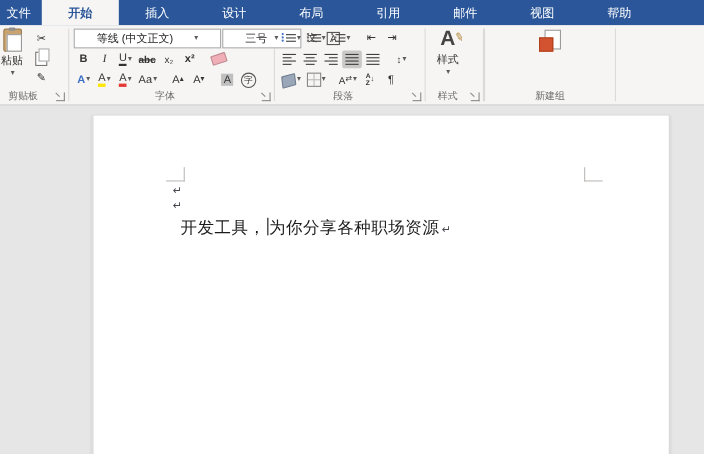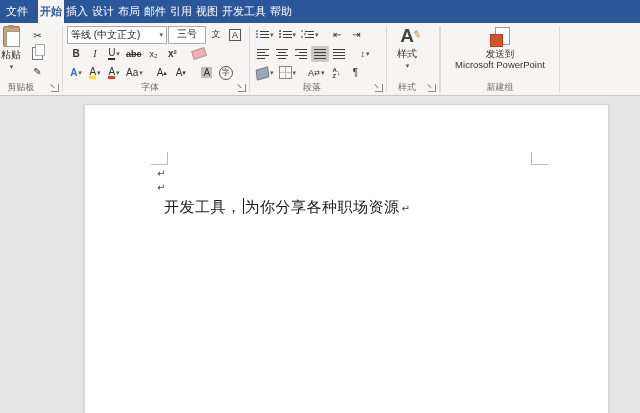--- a/index.html
+++ b/index.html
@@ -4,21 +4,21 @@
 <style>
   html,body{margin:0;padding:0;}
   body{width:640px;height:413px;position:relative;overflow:hidden;
        font-family:"Liberation Sans","DejaVu Sans",sans-serif;
        -webkit-font-smoothing:antialiased;background:#E7E6E6;}
   .app{position:absolute;inset:0;}
 
   
   .tabbar{position:absolute;top:0;left:0;right:0;height:23px;background:#2B579A;
           display:flex;align-items:stretch;color:#fff;font-size:11px;}
-  .tab{display:flex;align-items:center;padding:0 2px;cursor:default;white-space:nowrap;}
+  .tab{display:flex;align-items:center;padding:0 24px;cursor:default;white-space:nowrap;}
   .tab.file{padding:0 10px 0 6px;}
   .tab.active{background:#F6F5F4;color:#2B579A;font-weight:bold;}
   .search-box{display:flex;align-items:center;gap:6px;margin-left:14px;}
   .bulb{width:12px;height:15px;}
 
   
   .ribbon{position:absolute;top:23px;left:0;right:0;height:72px;background:#F6F5F4;
           border-bottom:1px solid #C8C6C4;display:flex;align-items:stretch;overflow:hidden;}
   .group{position:relative;padding:3px 4px 14px 4px;display:flex;align-items:flex-start;}
   .glabel{position:absolute;bottom:1px;left:0;right:12px;text-align:center;
@@ -50,24 +50,24 @@
   .clipcol{display:flex;flex-direction:column;gap:2px;margin-left:2px;margin-top:1px;}
   .ic-copy{width:9px;height:11px;border:1px solid #777;background:#fff;position:relative;margin:1px 2px;}
   .ic-copy::before{content:"";position:absolute;left:2px;top:-4px;width:8px;height:10px;
             border:1px solid #aaa;background:#fff;}
   .ic-eraser{width:12px;height:7px;background:#F0AFB6;border:1px solid #c08a91;
             transform:rotate(-18deg);border-radius:1px;}
 
   
   .combo{display:inline-flex;align-items:center;justify-content:space-between;
          height:16px;background:#fff;border:1px solid #ABABAB;font-size:10px;
-         color:#222;padding:0 3px;white-space:nowrap;overflow:hidden;}
+         color:#222;padding:0 20px;white-space:nowrap;overflow:hidden;}
   .combo .caret{margin-left:3px;}
   .c-name{width:92px;}
-  .c-size{width:30px;flex-direction:column;}
+  .c-size{width:30px;}
   .u-bar{border-bottom:2px solid #333;line-height:10px;}
   .bar-y{display:inline-block;border-bottom:3px solid #FFE600;line-height:9px;}
   .bar-r{display:inline-block;border-bottom:3px solid #E53935;line-height:9px;}
   .fx-a{color:#3B6EC5;font-weight:bold;}
   .shade-a{background:#BFBFBF;padding:0 2px;}
   .enclose{display:inline-flex;align-items:center;justify-content:center;width:12px;height:12px;
            border:1px solid #555;border-radius:50%;font-size:8px;}
   .boxed-a{border:1px solid #555;padding:0 2px;font-size:9px;}
   .tiny{font-size:7px;line-height:1;}
 
@@ -126,24 +126,23 @@
 <body>
 
 <div class="app">
 
   <div class="tabbar">
     <div class="tab file">文件</div>
     <div class="tab active">开始</div>
     <div class="tab">插入</div>
     <div class="tab">设计</div>
     <div class="tab">布局</div>
+    <div class="tab">引用</div>
     <div class="tab">邮件</div>
-    <div class="tab">引用</div>
     <div class="tab">视图</div>
-    <div class="tab">开发工具</div>
     <div class="tab">帮助</div>
   </div>
 
   <div class="ribbon">
 
     <div class="group grp-clip">
       <div class="paste">
         <span class="ic-paste"></span>
         <span class="plabel">粘贴</span>
         <span class="caret">▾</span>
@@ -363,24 +362,20 @@
     <div class="vsep"></div>
 
     <div class="vsep"></div>
 
     <div class="group" style="width:110px;justify-content:center;">
       <div class="bigbtn">
         <span class="ic-ppt">
             <span class="pg"></span>
             <span class="sq"></span>
           </span>
-        <span class="two-line">
-          <span>发送到</span><br>
-          <span>Microsoft PowerPoint</span>
-        </span>
       </div>
       <span class="glabel" style="right:0;">新建组</span>
     </div>
     <div class="vsep"></div>
 
   </div>
 
   <div class="docarea">
     <div class="page">
       <span class="mark mark-tl"></span>

